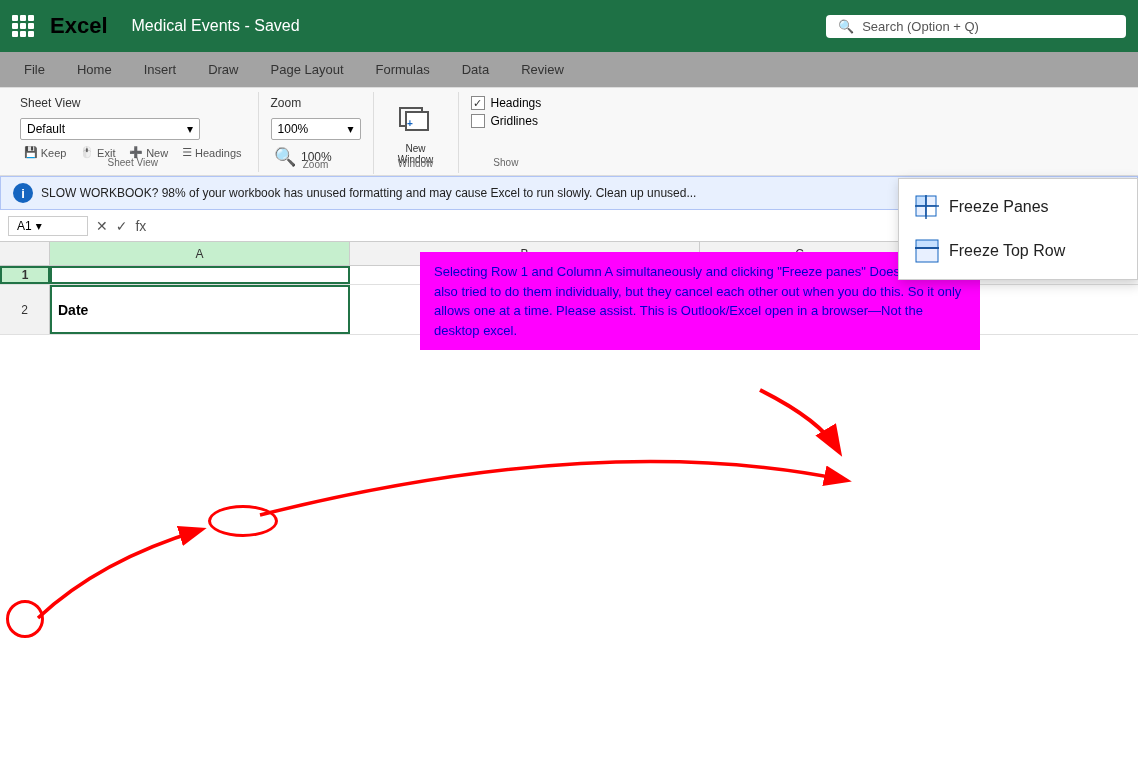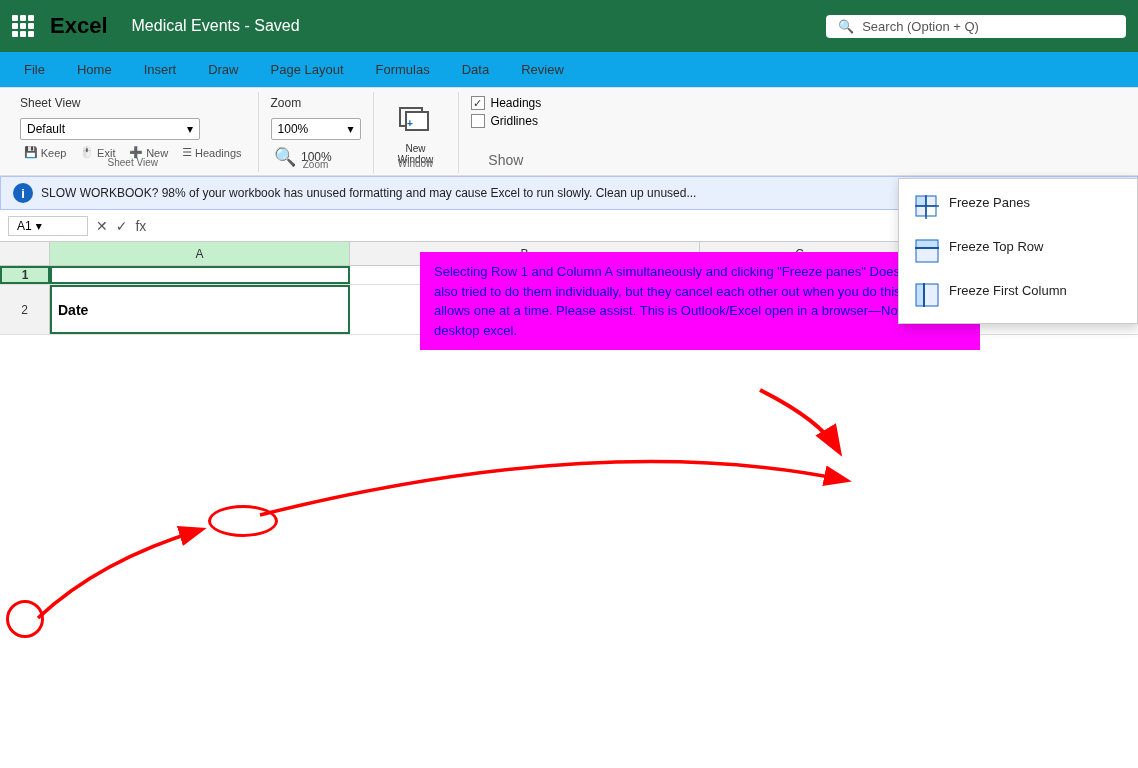--- a/index.html
+++ b/index.html
@@ -30,21 +30,21 @@
       display: flex;
       align-items: center;
       padding: 4px 12px;
       width: 300px;
       gap: 8px;
     }
     .search-bar span { color: #555; font-size: 13px; }
 
     
     .ribbon-tabs {
-      background: #0ea5e9;
+      background: #a3a3a3;
       border-bottom: 1px solid #ddd;
       display: flex;
       align-items: center;
       padding: 0 8px;
       height: 36px;
     }
     .ribbon-tab {
       padding: 8px 16px;
       font-size: 13px;
       cursor: pointer;
@@ -275,25 +275,25 @@
       top: 178px;
       background: #fff;
       border: 1px solid #ccc;
       box-shadow: 2px 4px 12px rgba(0,0,0,0.2);
       z-index: 100;
       min-width: 240px;
       padding: 6px 0;
     }
     .freeze-menu-item {
       display: flex;
-      align-items: flex-start;
+      align-items: center;
       gap: 10px;
       padding: 10px 16px;
       cursor: pointer;
-      font-size: 13px;
+      font-size: 16px;
       color: #222;
     }
     .freeze-menu-icon {
       width: 24px;
       height: 24px;
       flex-shrink: 0;
     }
 
     
     .arrows-overlay {
@@ -441,21 +441,21 @@
 
   <div class="ribbon-section">
     <div class="checkbox-row">
       <div class="cb checked"></div>
       <span>Headings</span>
     </div>
     <div class="checkbox-row">
       <div class="cb"></div>
       <span>Gridlines</span>
     </div>
-    <span class="ribbon-section-label" style="position:absolute;bottom:4px;left:50%;transform:translateX(-50%);font-size:14px;color:#666;white-space:nowrap;">Show</span>
+    <span class="ribbon-section-label" style="position:absolute;bottom:4px;left:50%;transform:translateX(-50%);font-size:10px;color:#666;white-space:nowrap;">Show</span>
   </div>
 
 </div>
 
 <div class="freeze-dropdown">
   <div class="freeze-menu-item">
     <svg class="freeze-menu-icon" viewBox="0 0 24 24">
       <rect x="1" y="1" width="10" height="10" fill="#c6e0ff" stroke="#1565c0" stroke-width="1"></rect>
       <rect x="11" y="1" width="10" height="10" fill="#e8f0ff" stroke="#1565c0" stroke-width="1"></rect>
       <rect x="1" y="11" width="10" height="10" fill="#e8f0ff" stroke="#1565c0" stroke-width="1"></rect>
@@ -466,28 +466,20 @@
     <span>Freeze Panes</span>
   </div>
   <div class="freeze-menu-item">
     <svg class="freeze-menu-icon" viewBox="0 0 24 24">
       <rect x="1" y="1" width="22" height="8" fill="#c6e0ff" stroke="#1565c0" stroke-width="1"></rect>
       <rect x="1" y="9" width="22" height="14" fill="#e8f0ff" stroke="#1565c0" stroke-width="1"></rect>
       <line x1="0" y1="9" x2="24" y2="9" stroke="#1a56a0" stroke-width="2"></line>
     </svg>
     <span>Freeze Top Row</span>
   </div>
-  <div class="freeze-menu-item">
-    <svg class="freeze-menu-icon" viewBox="0 0 24 24">
-      <rect x="1" y="1" width="8" height="22" fill="#c6e0ff" stroke="#1565c0" stroke-width="1"></rect>
-      <rect x="9" y="1" width="14" height="22" fill="#e8f0ff" stroke="#1565c0" stroke-width="1"></rect>
-      <line x1="9" y1="0" x2="9" y2="24" stroke="#1a56a0" stroke-width="2"></line>
-    </svg>
-    <span>Freeze First Column</span>
-  </div>
 </div>
 
 <div class="notif-bar">
   <div class="info-icon">i</div>
   <span>SLOW WORKBOOK?  98% of your workbook has unused formatting and may cause Excel to run slowly. Clean up unused...</span>
 </div>
 
 <div class="formula-bar">
   <div class="cell-ref">
     <span>A1</span>

